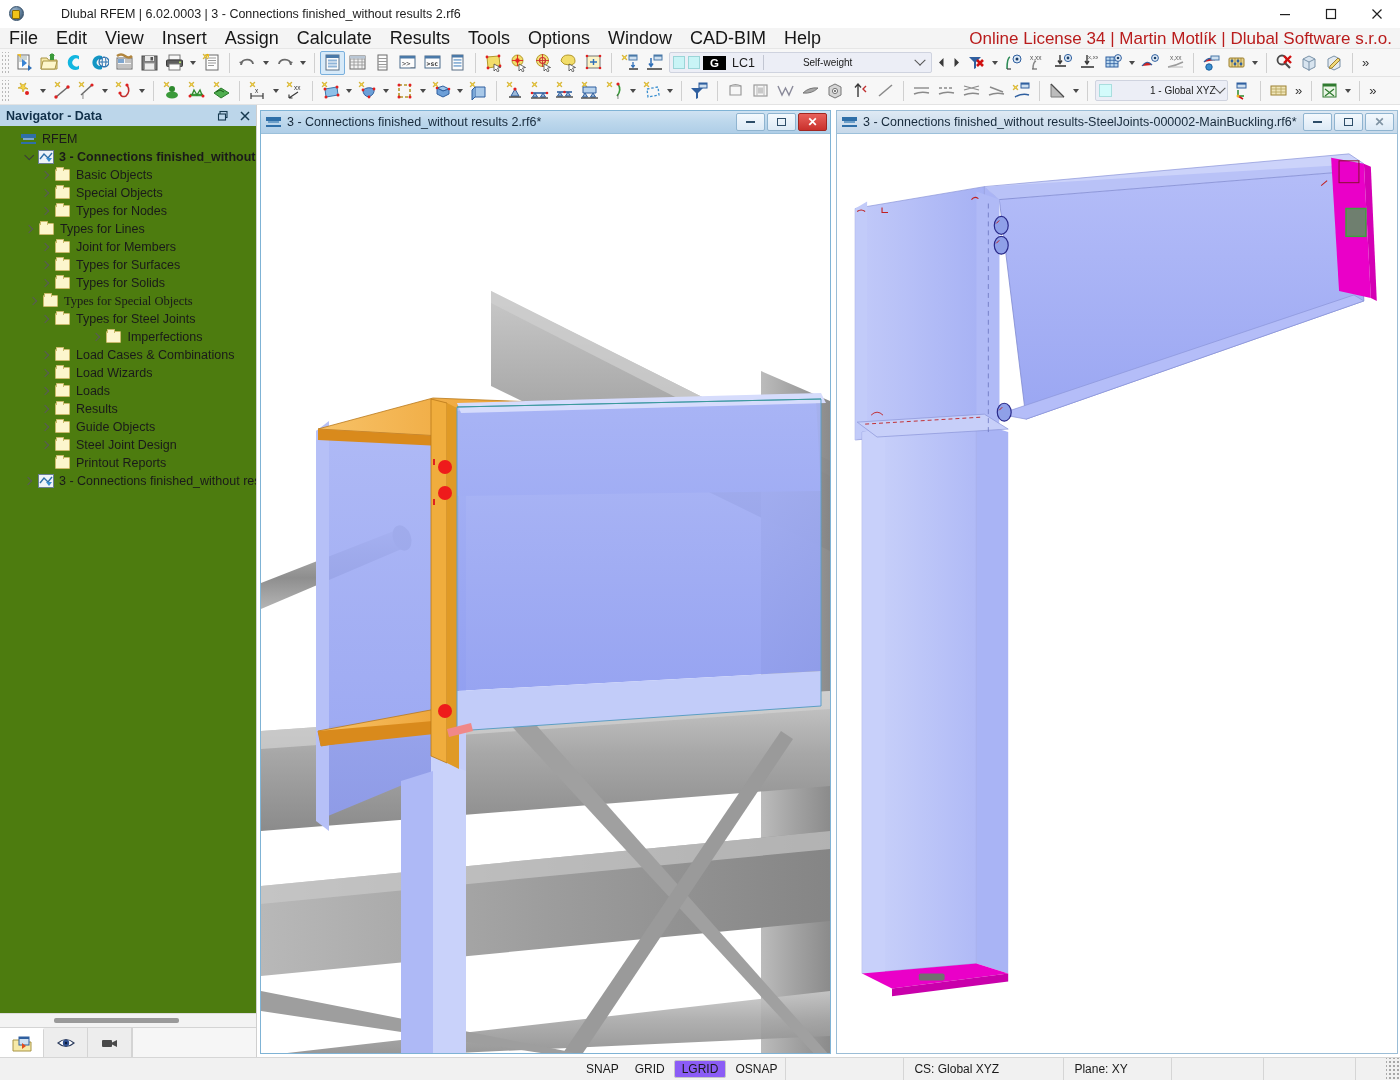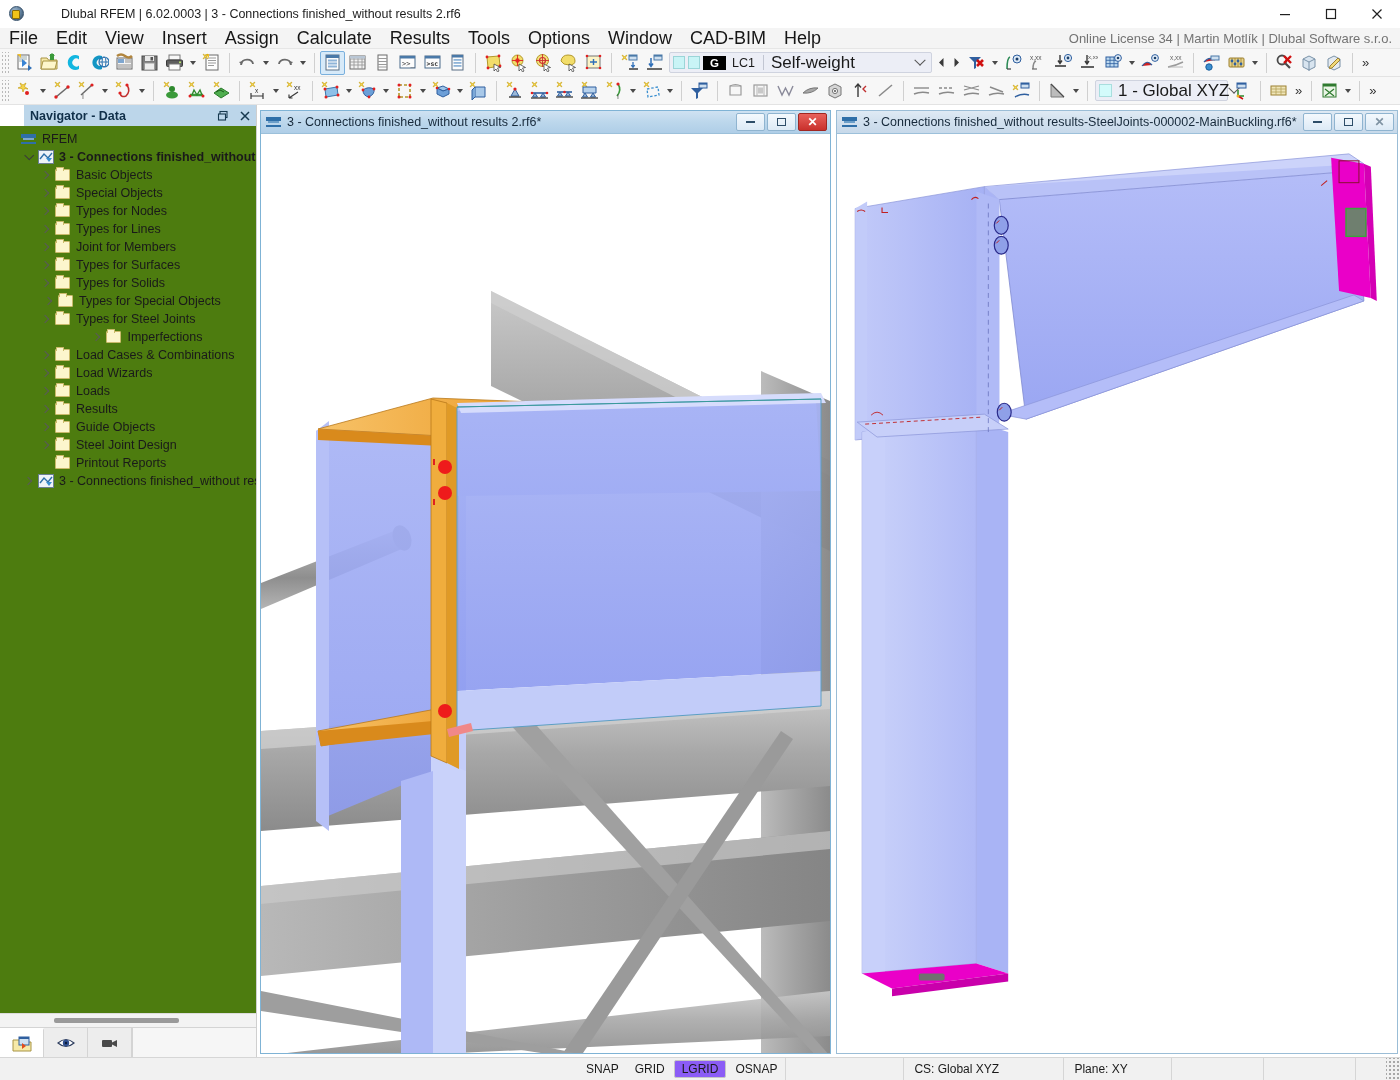--- a/index.html
+++ b/index.html
@@ -40,21 +40,21 @@
   .wbtn svg { display:block; }
 
   
   .menubar {
     height: 21px; flex: 0 0 21px; background:#f4f4f4;
     display:flex; align-items:center; border-bottom:1px solid #e6e6e6;
     position:relative;
   }
   .menu-item { padding: 0 9px; font-size:18px; line-height:21px; color:#161616; white-space:nowrap; }
   .license {
-    position:absolute; right:8px; top:0; line-height:21px; font-size:13px; color:#737373; white-space:nowrap;
+    position:absolute; right:8px; top:0; line-height:21px; font-size:17px; color:#b91c1c; white-space:nowrap;
   }
 
   
   .toolbar {
     height: 28px; flex: 0 0 28px; background:#f7f7f7;
     display:flex; align-items:center; border-bottom:1px solid #e3e3e3;
     overflow:hidden; white-space:nowrap;
   }
   .tb-grip {
     width:8px; height:22px; flex:0 0 8px; margin:0 2px;
@@ -77,39 +77,39 @@
   }
   .tb-combo {
     height:21px; background:#eceef6; border:1px solid #cfd3df; border-radius:2px;
     display:flex; align-items:center; padding:0 2px 0 3px; margin:0 2px; font-size:12.5px;
   }
   .lc-sw { width:12px; height:13px; background:#c9f4f6; border:1px solid #9bd5d8; margin-right:3px; flex:0 0 12px;}
   .lc-sw.b { background:#c9f4f6; }
   .lc-g { background:#000; color:#fff; font-weight:bold; font-size:11.5px; padding:1px 7px; margin-right:6px; }
   .lc-id { margin-right:8px; font-size:12.5px; }
   .lc-div { width:1px; height:15px; background:#c2c6d2; margin-right:7px; }
-  .lc-name { flex:1 1 auto; font-size:17px; }
+  .lc-name { flex:1 1 auto; font-size:10px;margin-left:32px; }
   .combo-chev { width:18px; display:flex;align-items:center;justify-content:center; }
   .combo-chev:after{ content:""; width:7px;height:7px;border-right:1.4px solid #555;border-bottom:1.4px solid #555;
     transform:rotate(45deg) translate(-2px,-2px); }
   .cs-sw { width:13px;height:13px;background:#d3fbfb;border:1px solid #a9dede;margin-right:6px;flex:0 0 13px;}
   .chevrons { font-size:13px; color:#333; padding:0 4px; }
 
   
   .body { flex:1 1 auto; display:flex; min-height:0; background:#ffffff; }
 
   
   .navigator {
     width: 257px; flex:0 0 257px; display:flex; flex-direction:column;
     background:#ffffff; border-right:1px solid #cfcfcf;
   }
   .nav-header {
     height:21px; flex:0 0 21px; background:#bcd6ea;
     display:flex; align-items:center; padding-left:6px;
-    font-weight:bold; font-size:12.5px; color:#11304a;margin-left:24px;
+    font-weight:bold; font-size:12.5px; color:#11304a;
   }
   .nav-header .sp { flex:1 1 auto; }
   .nav-hbtn { width:22px;height:21px;display:flex;align-items:center;justify-content:center;color:#17394f; }
   .nav-tree { flex:1 1 auto; overflow:hidden; padding-top:4px; background:#4d7c0f; position:relative; }
   .tnode { display:flex; align-items:center; height:18px; padding-left:4px; white-space:nowrap; font-size:12.5px;}
   .tw { width:18px; flex:0 0 18px; display:flex; align-items:center; justify-content:center; }
   .tw.chev:after {
     content:""; width:5px;height:5px;border-right:1.5px solid #5a5a5a;border-bottom:1.5px solid #5a5a5a;
     transform: rotate(-45deg);
   }
@@ -916,49 +916,49 @@
             </span>
             <span class="tlabel">Special Objects</span>
           </div>
           <div class="tnode" style="padding-left: 36px;">
             <span class="tw chev"></span>
             <span class="ticon">
               <span class="folder"></span>
             </span>
             <span class="tlabel">Types for Nodes</span>
           </div>
+          <div class="tnode" style="padding-left: 20px;">
+            <span class="tw chev"></span>
+            <span class="ticon">
+              <span class="folder"></span>
+            </span>
+            <span class="tlabel">Types for Lines</span>
+          </div>
           <div class="tnode" style="padding-left: 36px;">
             <span class="tw chev"></span>
             <span class="ticon">
               <span class="folder"></span>
             </span>
-            <span class="tlabel">Types for Lines</span>
+            <span class="tlabel">Joint for Members</span>
           </div>
           <div class="tnode" style="padding-left: 36px;">
             <span class="tw chev"></span>
             <span class="ticon">
               <span class="folder"></span>
             </span>
-            <span class="tlabel">Joint for Members</span>
+            <span class="tlabel">Types for Surfaces</span>
           </div>
           <div class="tnode" style="padding-left: 36px;">
             <span class="tw chev"></span>
             <span class="ticon">
               <span class="folder"></span>
             </span>
-            <span class="tlabel">Types for Surfaces</span>
-          </div>
-          <div class="tnode" style="padding-left: 36px;">
-            <span class="tw chev"></span>
-            <span class="ticon">
-              <span class="folder"></span>
-            </span>
             <span class="tlabel">Types for Solids</span>
           </div>
-          <div class="tnode" style="padding-left: 39px;">
+          <div class="tnode" style="padding-left: 24px; font-family: Liberation Serif, serif;">
             <span class="tw chev"></span>
             <span class="ticon">
               <span class="folder"></span>
             </span>
             <span class="tlabel">Types for Special Objects</span>
           </div>
           <div class="tnode" style="padding-left: 36px;">
             <span class="tw chev"></span>
             <span class="ticon">
               <span class="folder"></span>

